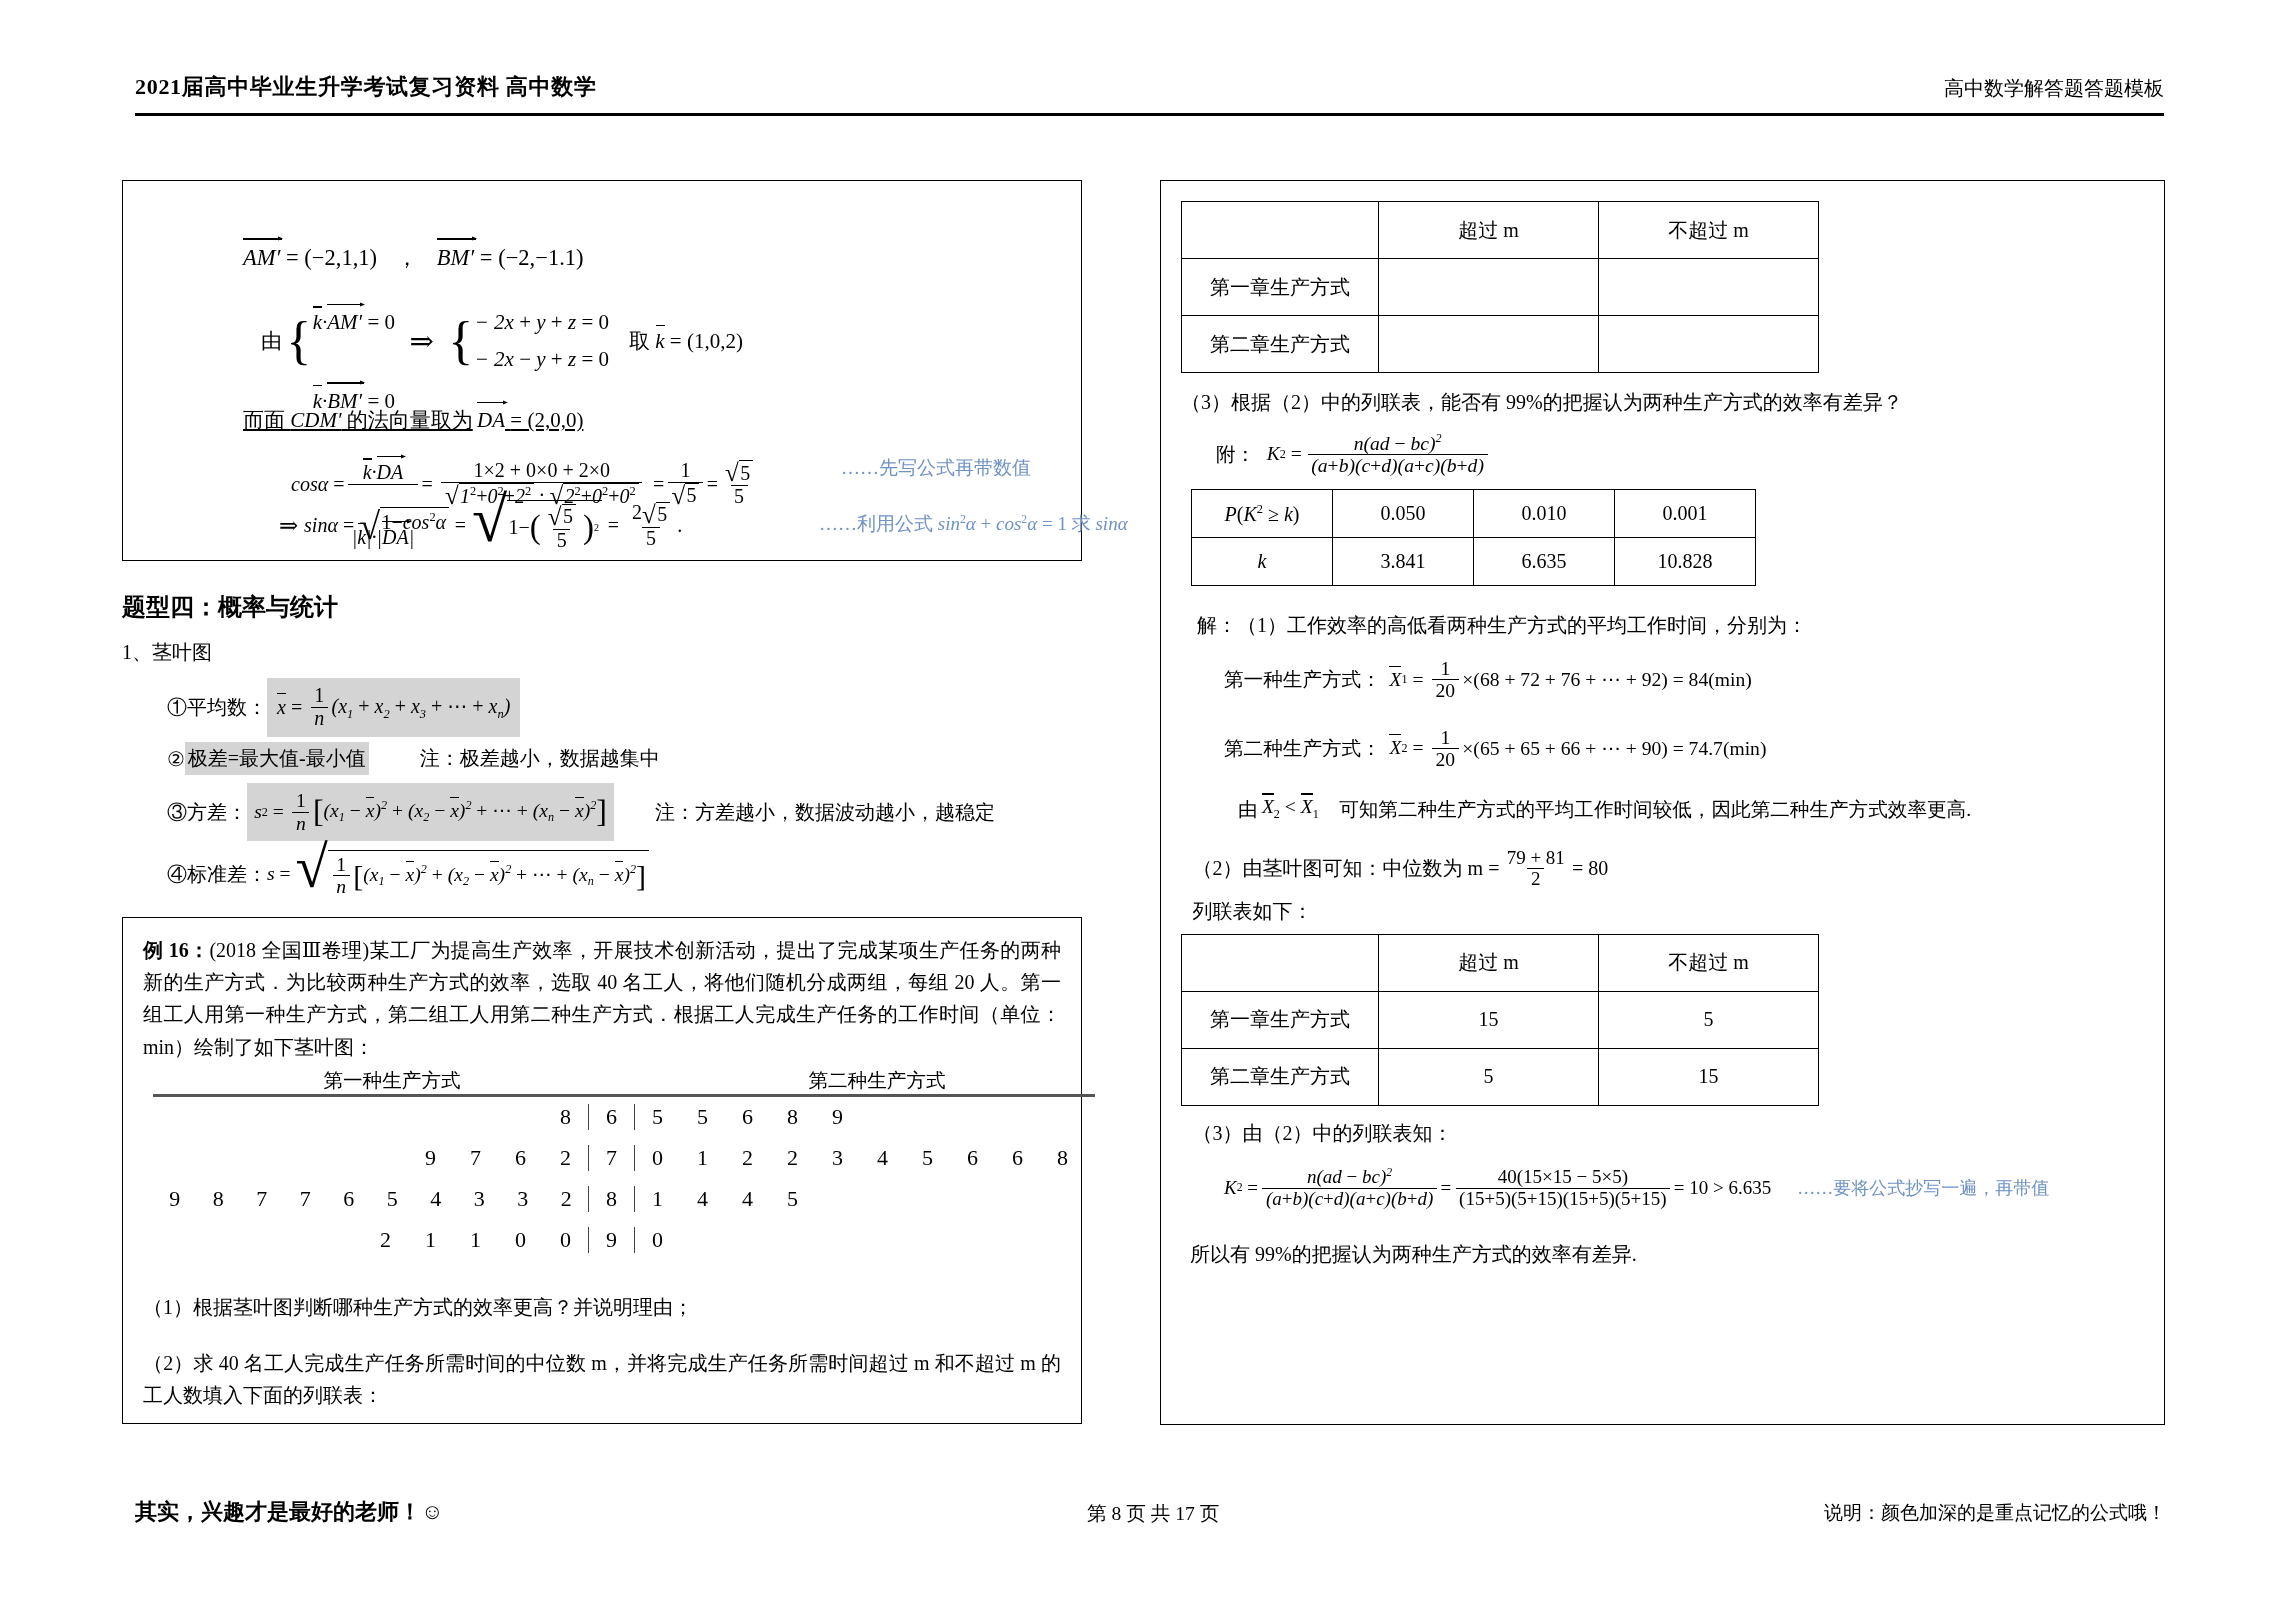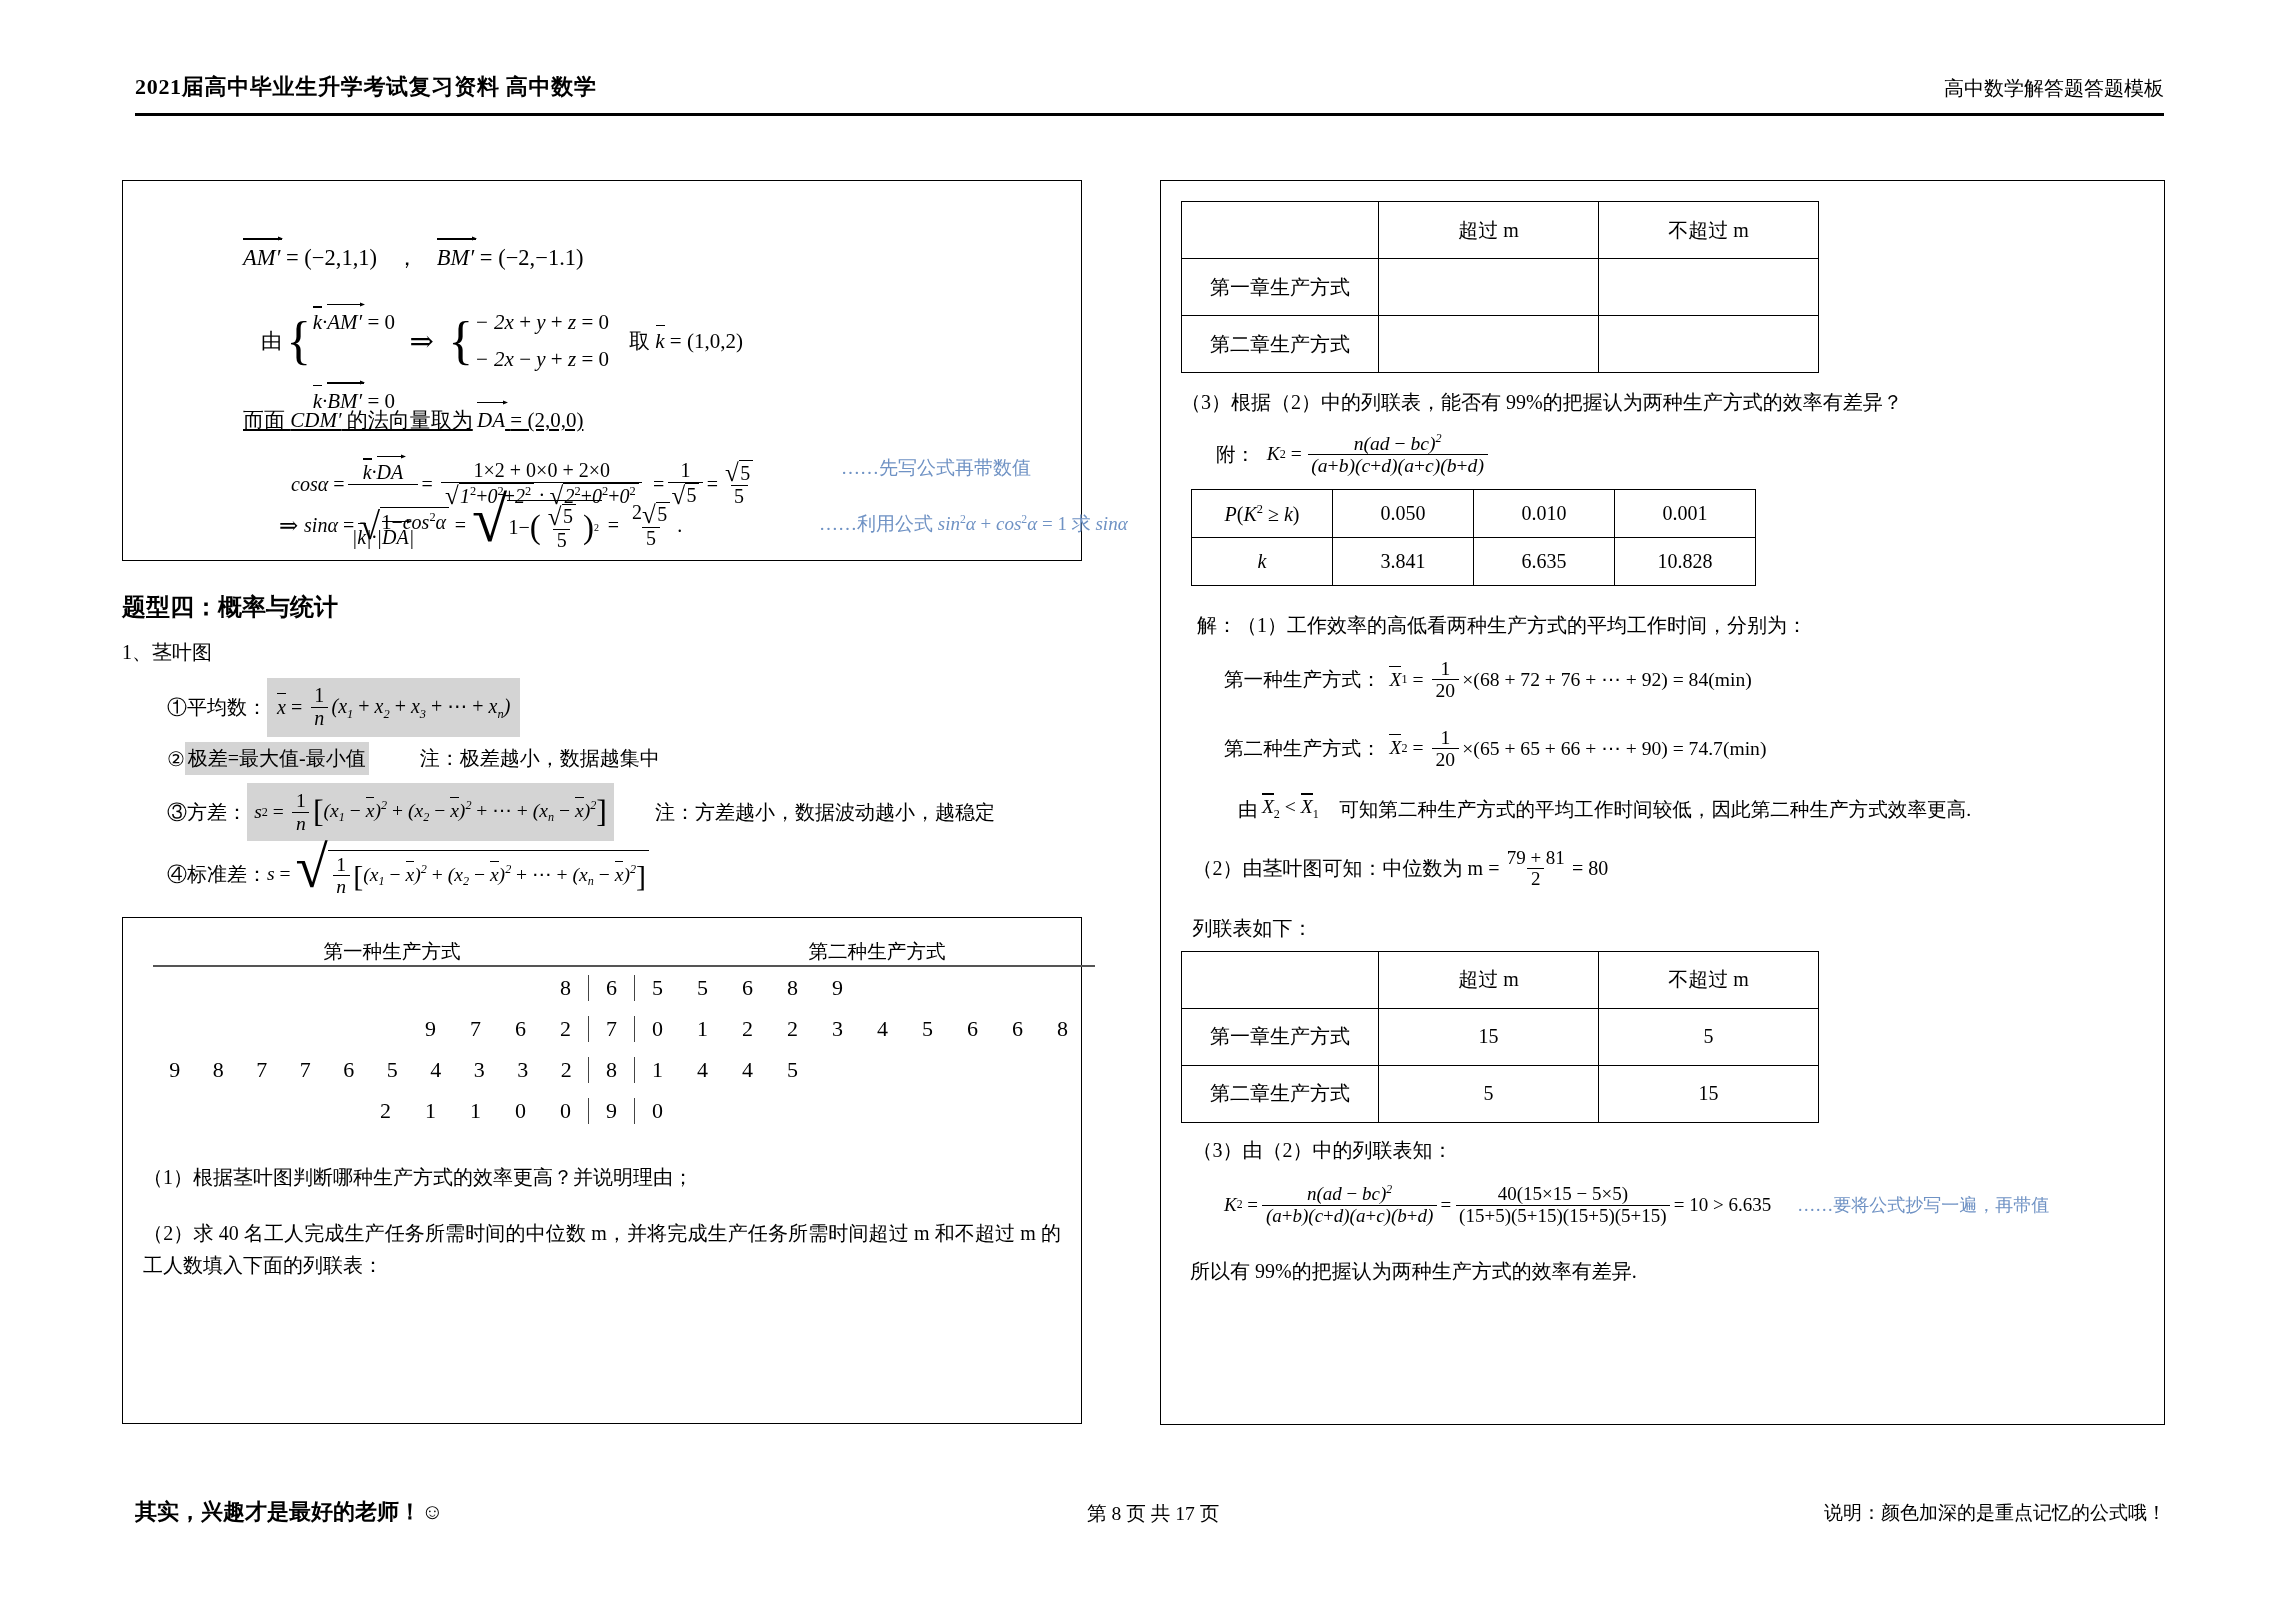--- a/index.html
+++ b/index.html
@@ -250,20 +250,23 @@
               <span class="m">(x<sub>1</sub> <span class="up">−</span> <span class="bar">x</span>)<sup>2</sup> <span class="up">+</span> (x<sub>2</sub> <span class="up">−</span> <span class="bar">x</span>)<sup>2</sup> <span class="up">+ ⋯ +</span> (x<sub>n</sub> <span class="up">−</span> <span class="bar">x</span>)<sup>2</sup></span>
               <span style="font-size:30px;line-height:.8;">]</span>
             </span>
           </span>
         </span>
       </div>
     </div>
 
     <div class="boxed" style="width:960px;height:507px;margin-top:11.6px;padding:16px 20px;box-sizing:border-box;position:relative;">
 
+      <div style="font-size:20px;line-height:1.62;text-align:justify;">
+        <span style="font-weight:bold;">例 16：</span><span>(2018 全国Ⅲ卷理)某工厂为提高生产效率，开展技术创新活动，提出了完成某项生产任务的两种新的生产方式．为比较两种生产方式的效率，选取 40 名工人，将他们随机分成两组，每组 20 人。第一组工人用第一种生产方式，第二组工人用第二种生产方式．根据工人完成生产任务的工作时间（单位：min）绘制了如下茎叶图：</span>
+      </div>
 
       <div class="sl">
         <div class="sl-hd">
           <div style="width:478px;text-align:center;">第一种生产方式</div>
           <div style="width:43px;"></div>
           <div style="width:406px;text-align:center;">第二种生产方式</div>
         </div>
         <div class="sl-rule"></div>
 
         <div class="sl-row">
@@ -433,21 +436,21 @@
 
       <div style="display:flex;align-items:center;font-size:20px;margin-top:25px;margin-left:11.6px;">
         <span>（2）由茎叶图可知：中位数为 m =</span>
         <span class="frac" style="font-size:19px;">
           <span class="num up">79 + 81</span>
           <span class="den up">2</span>
         </span>
         <span>= 80</span>
       </div>
 
-      <div style="font-size:20px;margin-top:25px;margin-left:11.6px;">列联表如下：</div>
+      <div style="font-size:20px;margin-top:8px;margin-left:11.6px;">列联表如下：</div>
 
       <table class="ct" style="margin-top:8.7px;">
         <tbody>
             <tr>
           <td style="width:194px;"></td>
           <td style="width:217px;">超过 m</td>
           <td style="width:217px;">不超过 m</td>
         </tr>
         <tr>
           <td>第一章生产方式</td>

